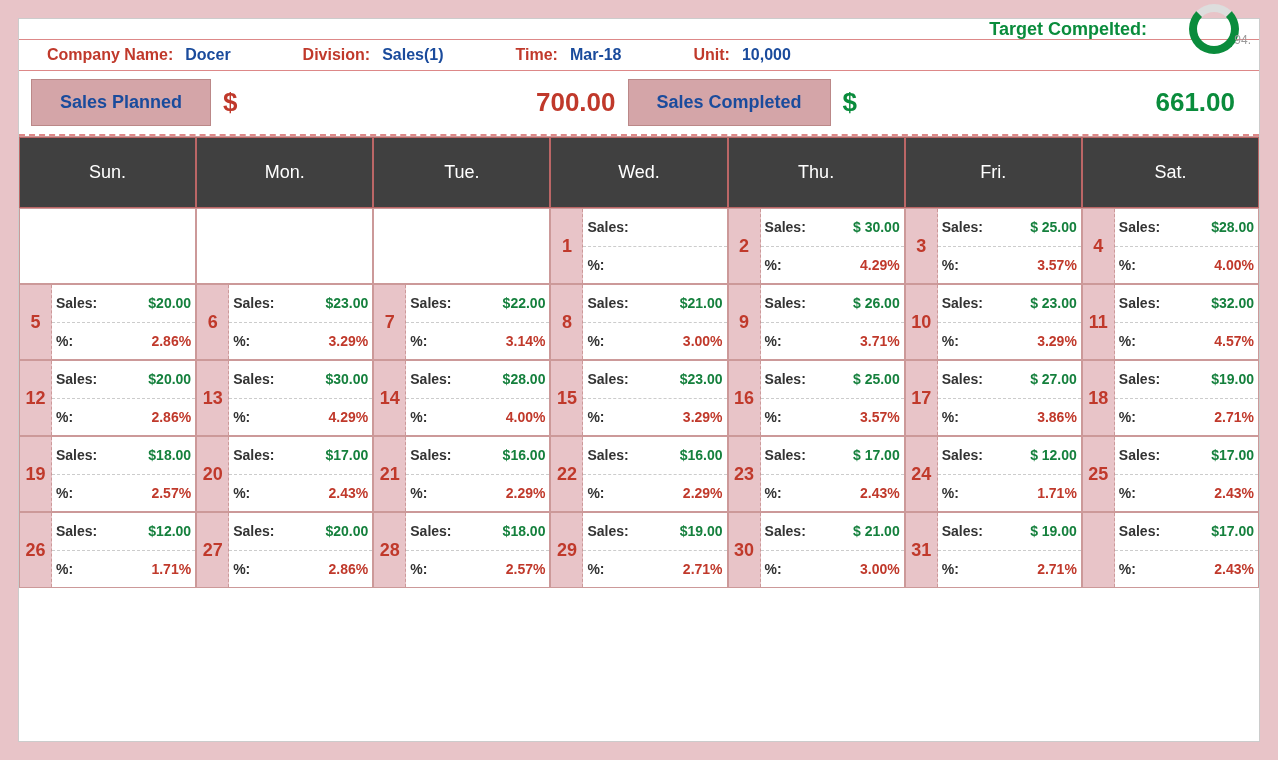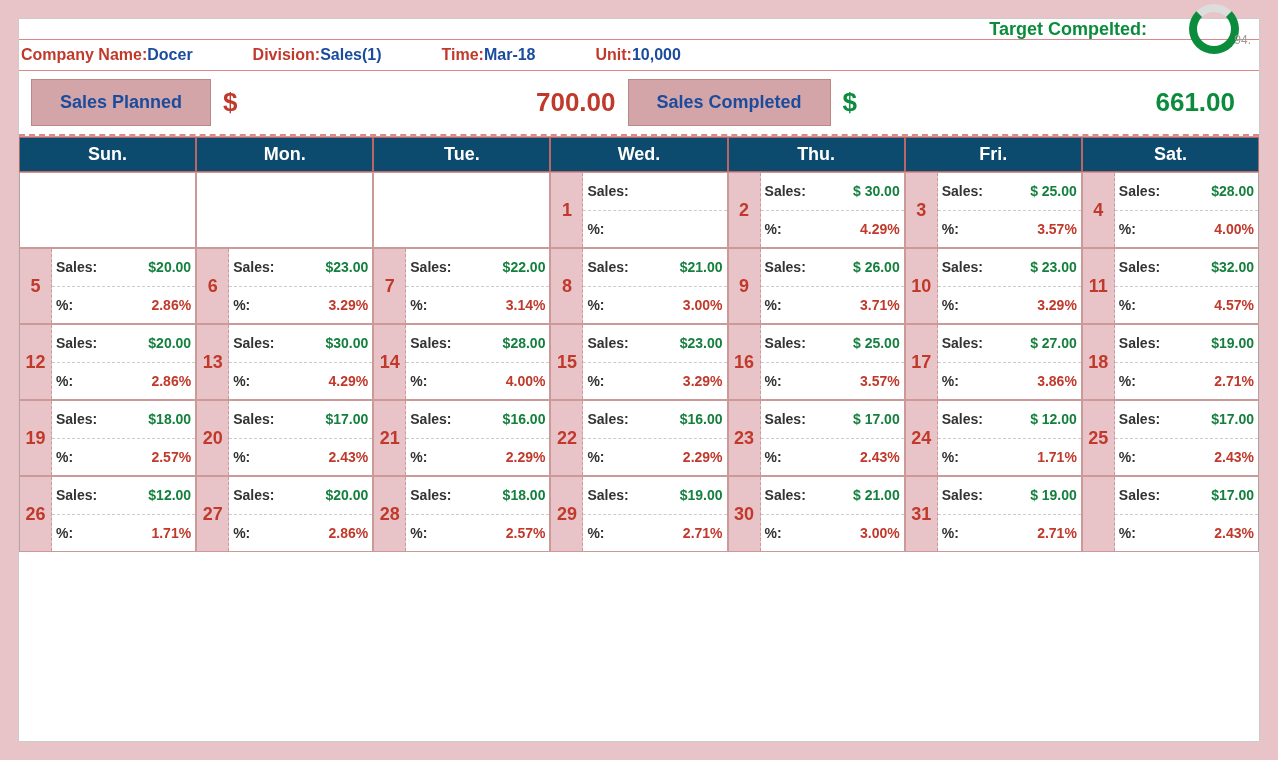--- a/index.html
+++ b/index.html
@@ -3,30 +3,30 @@
 <meta charset="utf-8">
 <style>
 *{box-sizing:border-box;margin:0;padding:0;font-family:Arial,sans-serif}
 body{background:#e8c4c8;padding:18px;width:1278px;height:760px}
 .sheet{background:#fff;width:100%;height:100%;position:relative;border:1px solid #ccc}
 .hdr{display:flex;align-items:center;padding:10px 20px;position:relative}
 .title{font-size:36px;font-weight:bold;color:#1a4b9c;text-align:center;flex:1}
 .target-label{color:#0a8c3c;font-size:18px;font-weight:bold;position:absolute;right:112px}
 .ring{position:absolute;right:20px;width:50px;height:50px;border:8px solid #0a8c3c;border-top-color:#ddd;border-radius:50%}
 .ring-txt{position:absolute;right:8px;bottom:-8px;font-size:12px;color:#999}
-.info-row{display:flex;gap:0;padding:6px 2px;border-top:1px solid #d88;border-bottom:1px solid #d88;font-size:16px}
+.info-row{display:flex;gap:12px;padding:6px 28px;border-top:1px solid #d88;border-bottom:1px solid #d88;font-size:16px}
 .info-row .lbl{color:#c0392b;font-weight:bold}
 .info-row .val{color:#1a4b9c;font-weight:bold;margin-right:60px}
 .totals{display:flex;padding:8px 12px;border-bottom:2px dashed #d88}
 .tot-box{background:#d4a5a8;border:1px solid #b88;padding:12px 28px;color:#1a4b9c;font-weight:bold;font-size:18px}
 .tot-cur{font-size:26px;font-weight:bold;padding:8px 12px}
 .tot-val{font-size:26px;font-weight:bold;padding:8px 12px;flex:1;text-align:right}
 .red{color:#c0392b}.green{color:#0a8c3c}
 .cal{display:grid;grid-template-columns:repeat(7,1fr);border-top:1px solid #c99}
-.day-hdr{background:#0c4a6e;color:#fff;text-align:center;padding:6px 0;font-weight:bold;font-size:18px;border:1px solid #b66}
+.day-hdr{background:#404040;color:#fff;text-align:center;padding:24px 0;font-weight:normal;font-size:18px;border:1px solid #b66}
 .cell{border:1px solid #c99;min-height:76px;display:flex;position:relative}
 .daynum{width:32px;background:#e8c4c8;color:#c0392b;font-weight:bold;font-size:18px;display:flex;align-items:center;justify-content:center;border-right:1px dashed #c99}
 .daydata{flex:1;display:flex;flex-direction:column}
 .drow{display:flex;flex:1;align-items:center;padding:2px 4px;font-size:14px;border-bottom:1px dashed #ccc}
 .drow:last-child{border-bottom:none}
 .dlbl{color:#333;font-weight:bold;width:48px}
 .dval{flex:1;text-align:right;font-weight:bold}
 .sval{color:#15803d}
 .pval{color:#c0392b}
 </style>

